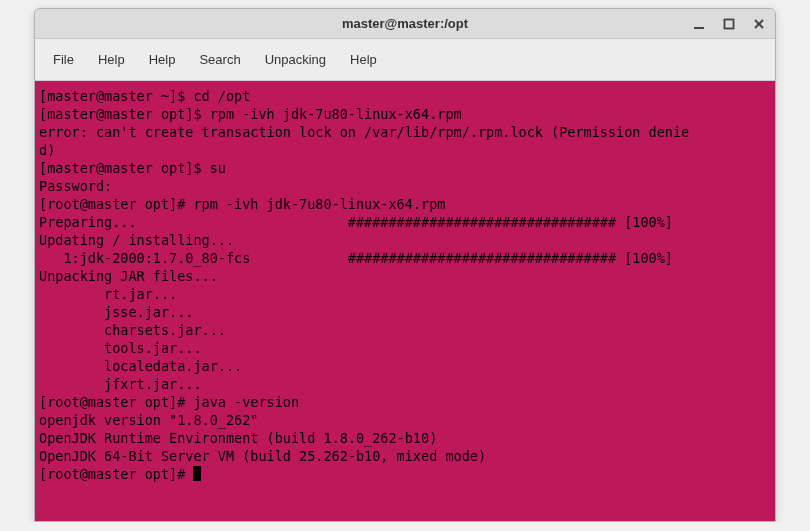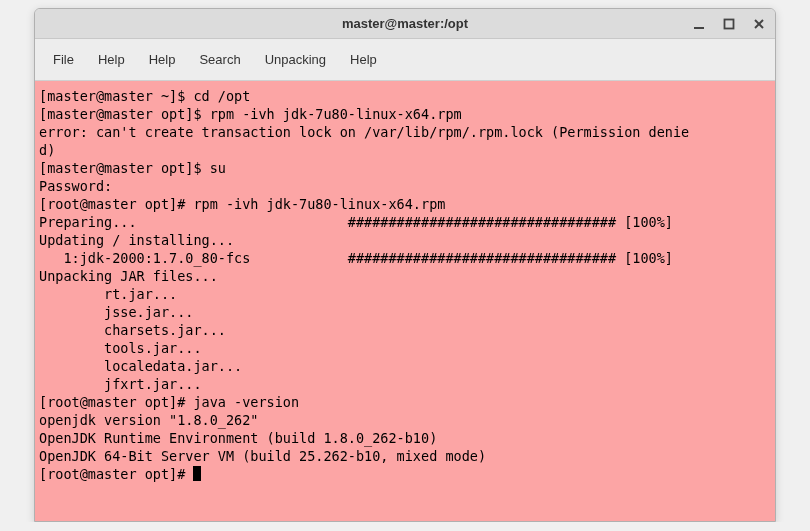--- a/index.html
+++ b/index.html
@@ -67,21 +67,21 @@
       gap: 4px;
       border-bottom: 1px solid #d0d0d0;
       font-size: 13px;
       color: #333;
     }
     .menu-item {
       padding: 3px 10px;
       cursor: pointer;
     }
     .terminal {
-      background: #fca5a5;
+      background: #be185d;
       color: #000000;
       font-family: "DejaVu Sans Mono", "Liberation Mono", Consolas, monospace;
       font-size: 13.5px;
       line-height: 18px;
       padding: 6px 12px 30px 4px;
       white-space: pre;
       overflow: hidden;
       min-height: 440px;
     }
     .cursor {

